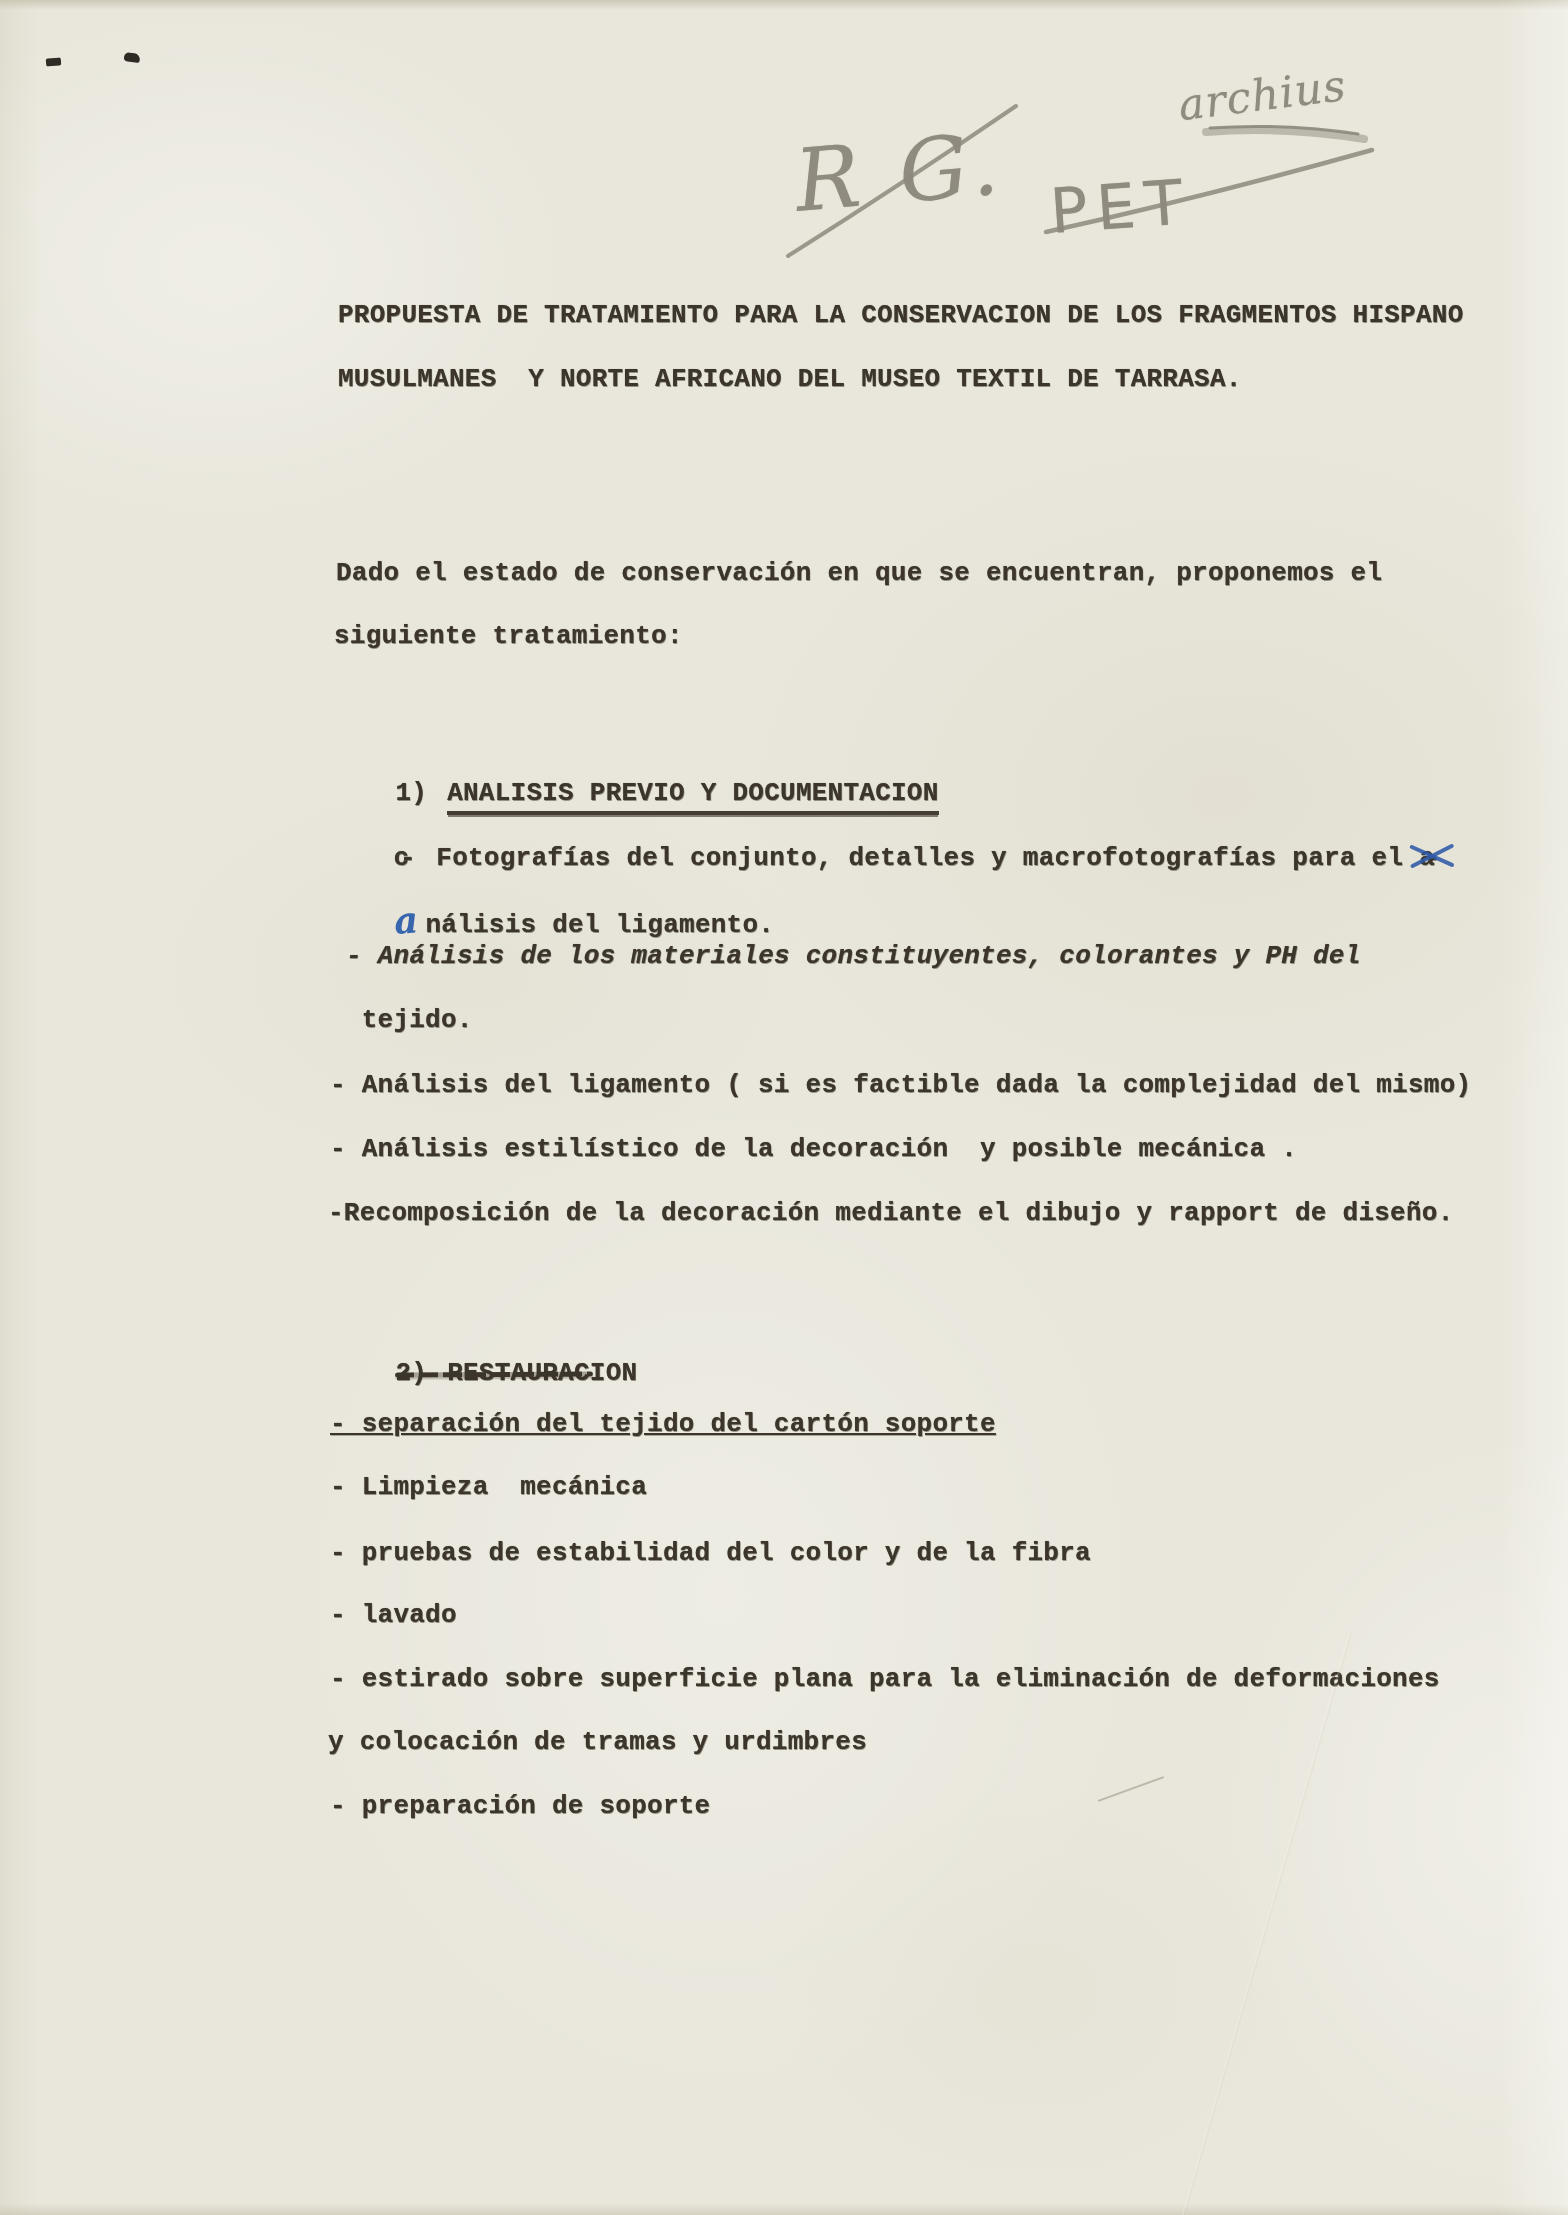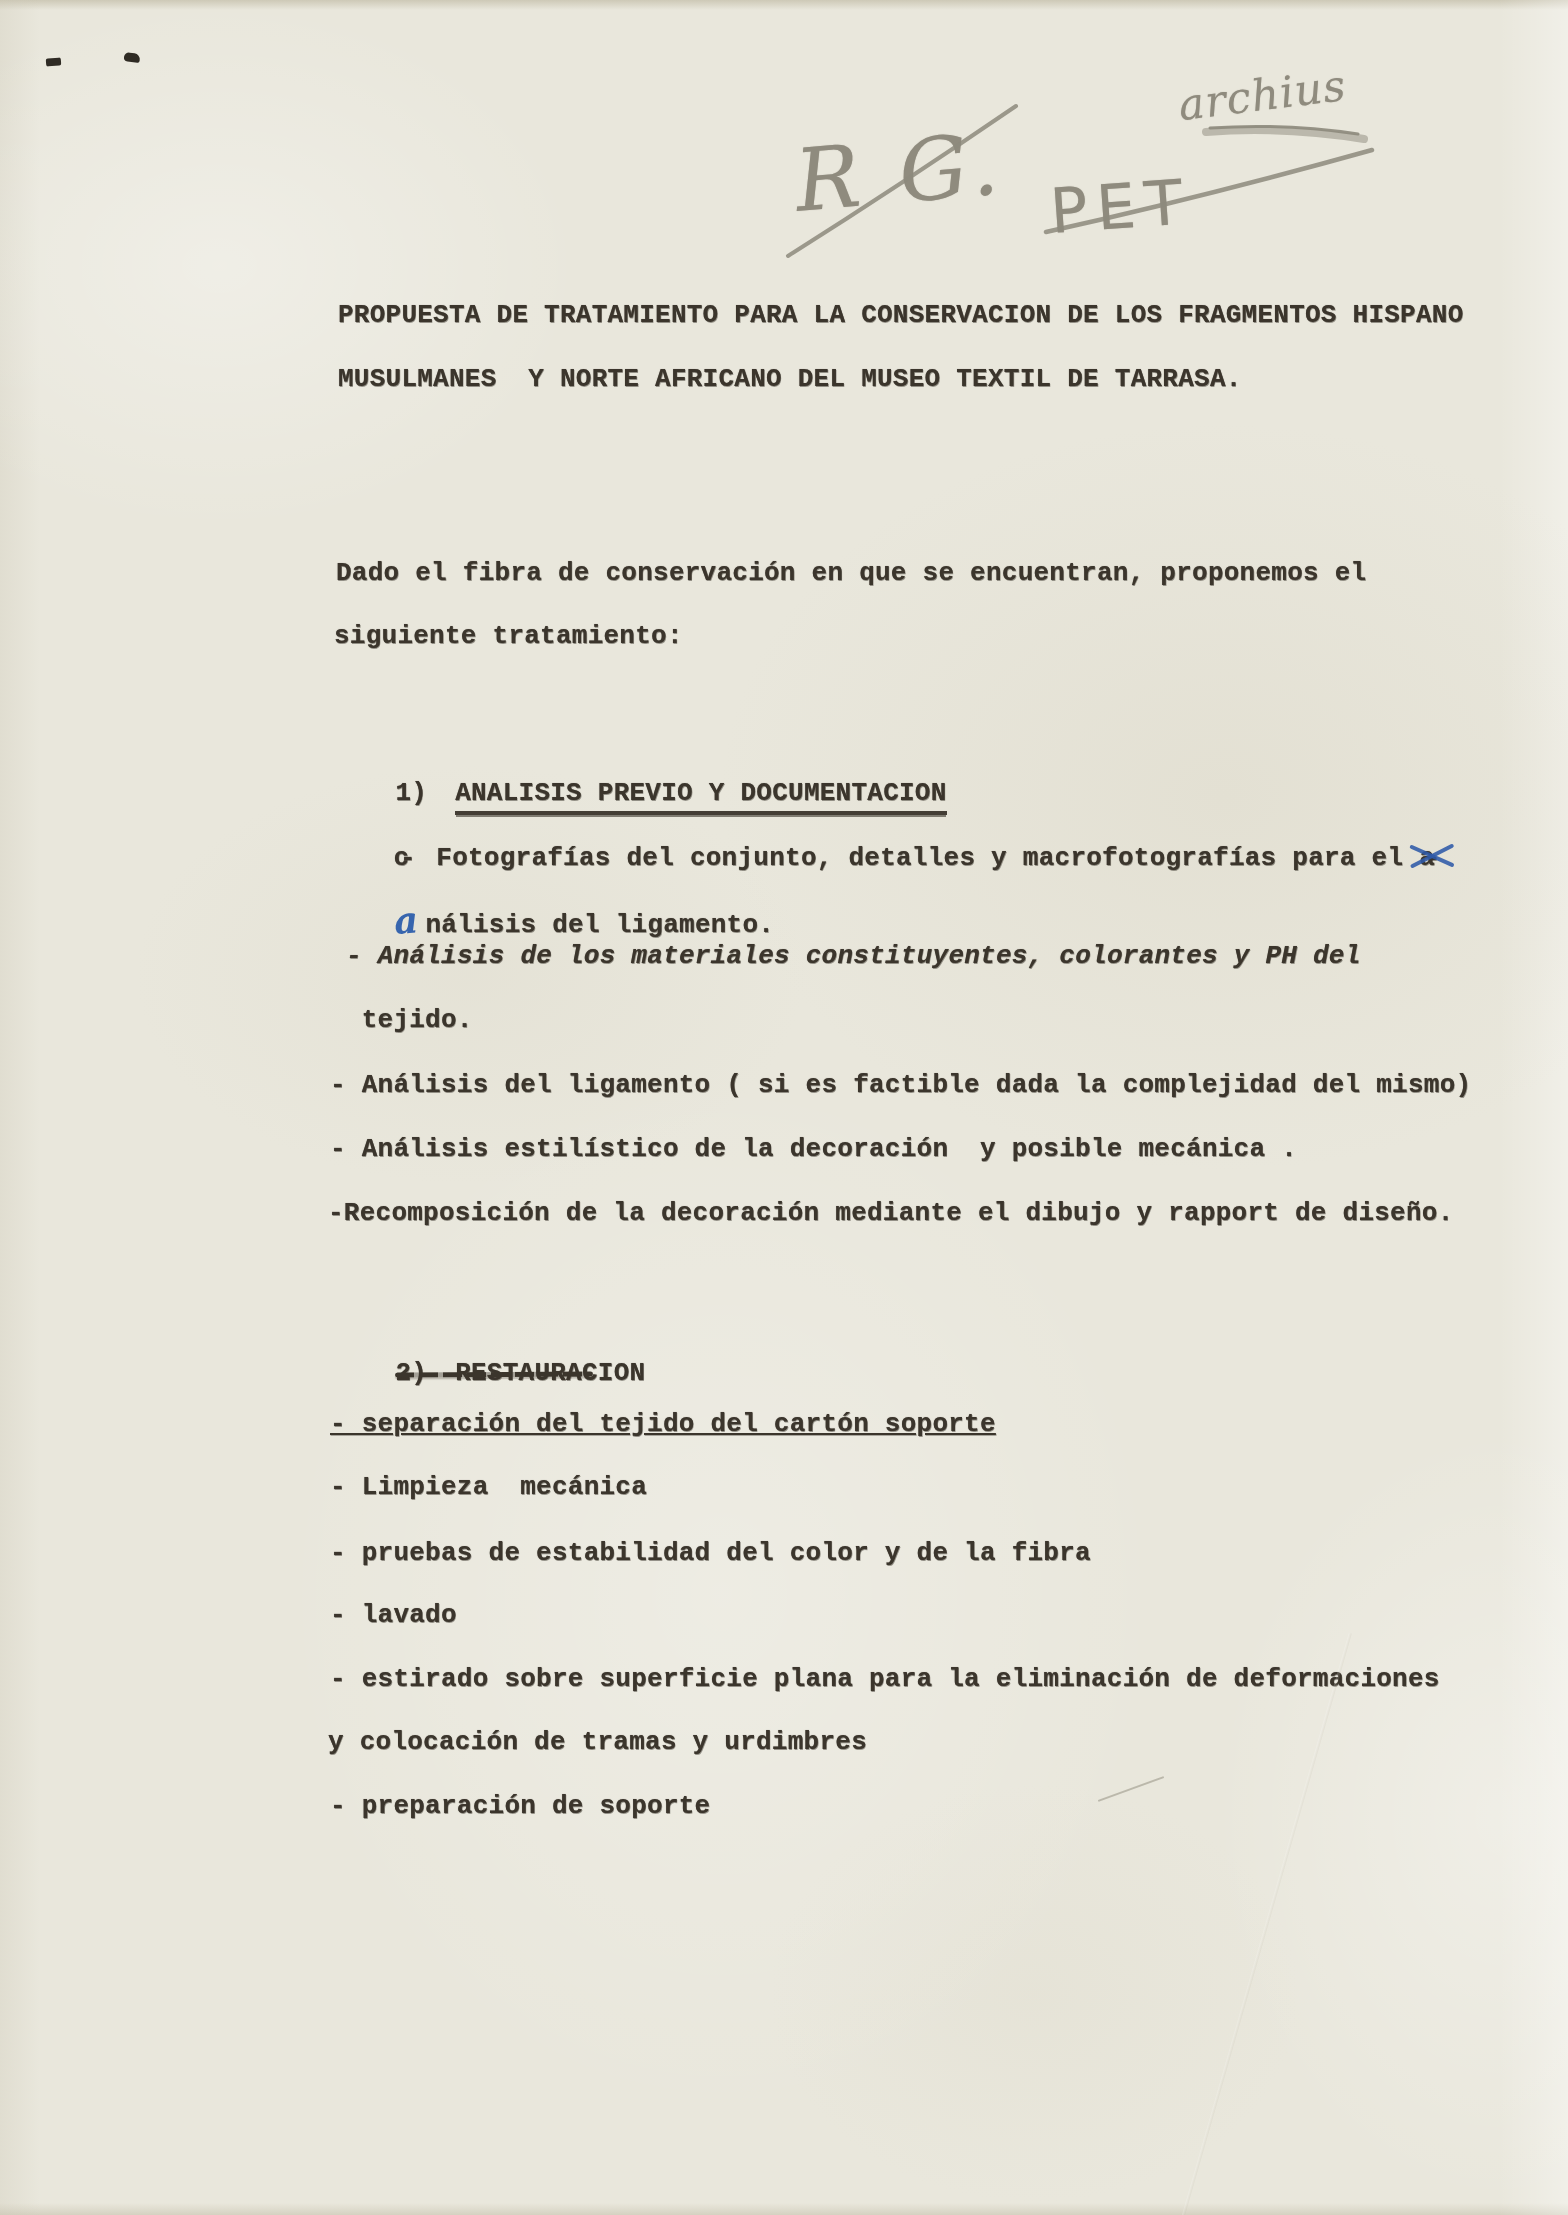--- a/index.html
+++ b/index.html
@@ -25,21 +25,21 @@
     font-size:26px;line-height:30px;font-weight:700;
     letter-spacing:0.25px;white-space:pre;
     color:#3b352c;
     text-shadow:0.6px 0.8px 0.6px rgba(52,46,38,0.45), 0 0 0.8px rgba(52,46,38,0.55);
   }
   .u{
     border-bottom:4px solid rgba(59,53,44,0.95);
     padding-bottom:3px;
     box-shadow:0 3px 0 -1px rgba(59,53,44,0.6);
   }
-  .h-gap{margin-left:28px;}
+  .h-gap{margin-left:20px;}
   .marker{display:inline-block;width:27px;letter-spacing:-9px;}
   .strike-blue{display:inline-block;position:relative;width:26px;letter-spacing:-10px;}
   .strike-blue::before,.strike-blue::after{
     content:"";position:absolute;left:-11px;top:11px;width:48px;height:3.5px;
     background:#2f5aa8;border-radius:2px;opacity:0.88;
   }
   .strike-blue::before{transform:rotate(24deg);}
   .strike-blue::after{transform:rotate(-27deg);}
   .blue-a{
     display:inline-block;width:31px;
@@ -94,21 +94,21 @@
   <svg class="strokes" width="1568" height="2215" viewBox="0 0 1568 2215">
     <path d="M 788 256 Q 902 184 1016 106" stroke="#8d897c" stroke-width="4" fill="none" stroke-linecap="round" opacity="0.85"></path>
     <path d="M 1206 132 Q 1282 126 1364 139" stroke="#8d897c" stroke-width="8" fill="none" stroke-linecap="round" opacity="0.5"></path>
     <path d="M 1210 128 Q 1284 123 1358 134" stroke="#8d897c" stroke-width="3" fill="none" stroke-linecap="round" opacity="0.9"></path>
     <path d="M 1046 232 Q 1200 198 1372 150" stroke="#8d897c" stroke-width="4.5" fill="none" stroke-linecap="round" opacity="0.85"></path>
   </svg>
 
   <div class="tw" style="left:338px;top:364px;">MUSULMANES  Y NORTE AFRICANO DEL MUSEO TEXTIL DE TARRASA.</div>
   <div class="tw" style="left:338px;top:300px;">PROPUESTA DE TRATAMIENTO PARA LA CONSERVACION DE LOS FRAGMENTOS HISPANO</div>
 
-  <div class="tw" style="left:336px;top:558px;">Dado el fibra de conservación en que se encuentran, proponemos el</div>
+  <div class="tw" style="left:336px;top:558px;">Dado el estado de conservación en que se encuentran, proponemos el</div>
   <div class="tw" style="left:334px;top:621px;">siguiente tratamiento:</div>
 
   <div class="tw" style="left:332px;top:748px;">
     <span>1)</span><span class="u h-gap">ANALISIS PREVIO Y DOCUMENTACION</span>
   </div>
 
   <div class="tw" style="left:330px;top:813px;">
     <span class="marker">c-</span><span> Fotografías del conjunto, detalles y macrofotografías para el </span><span class="strike-blue">a-</span>
   </div>
   <div class="tw" style="left:331px;top:876px;">

